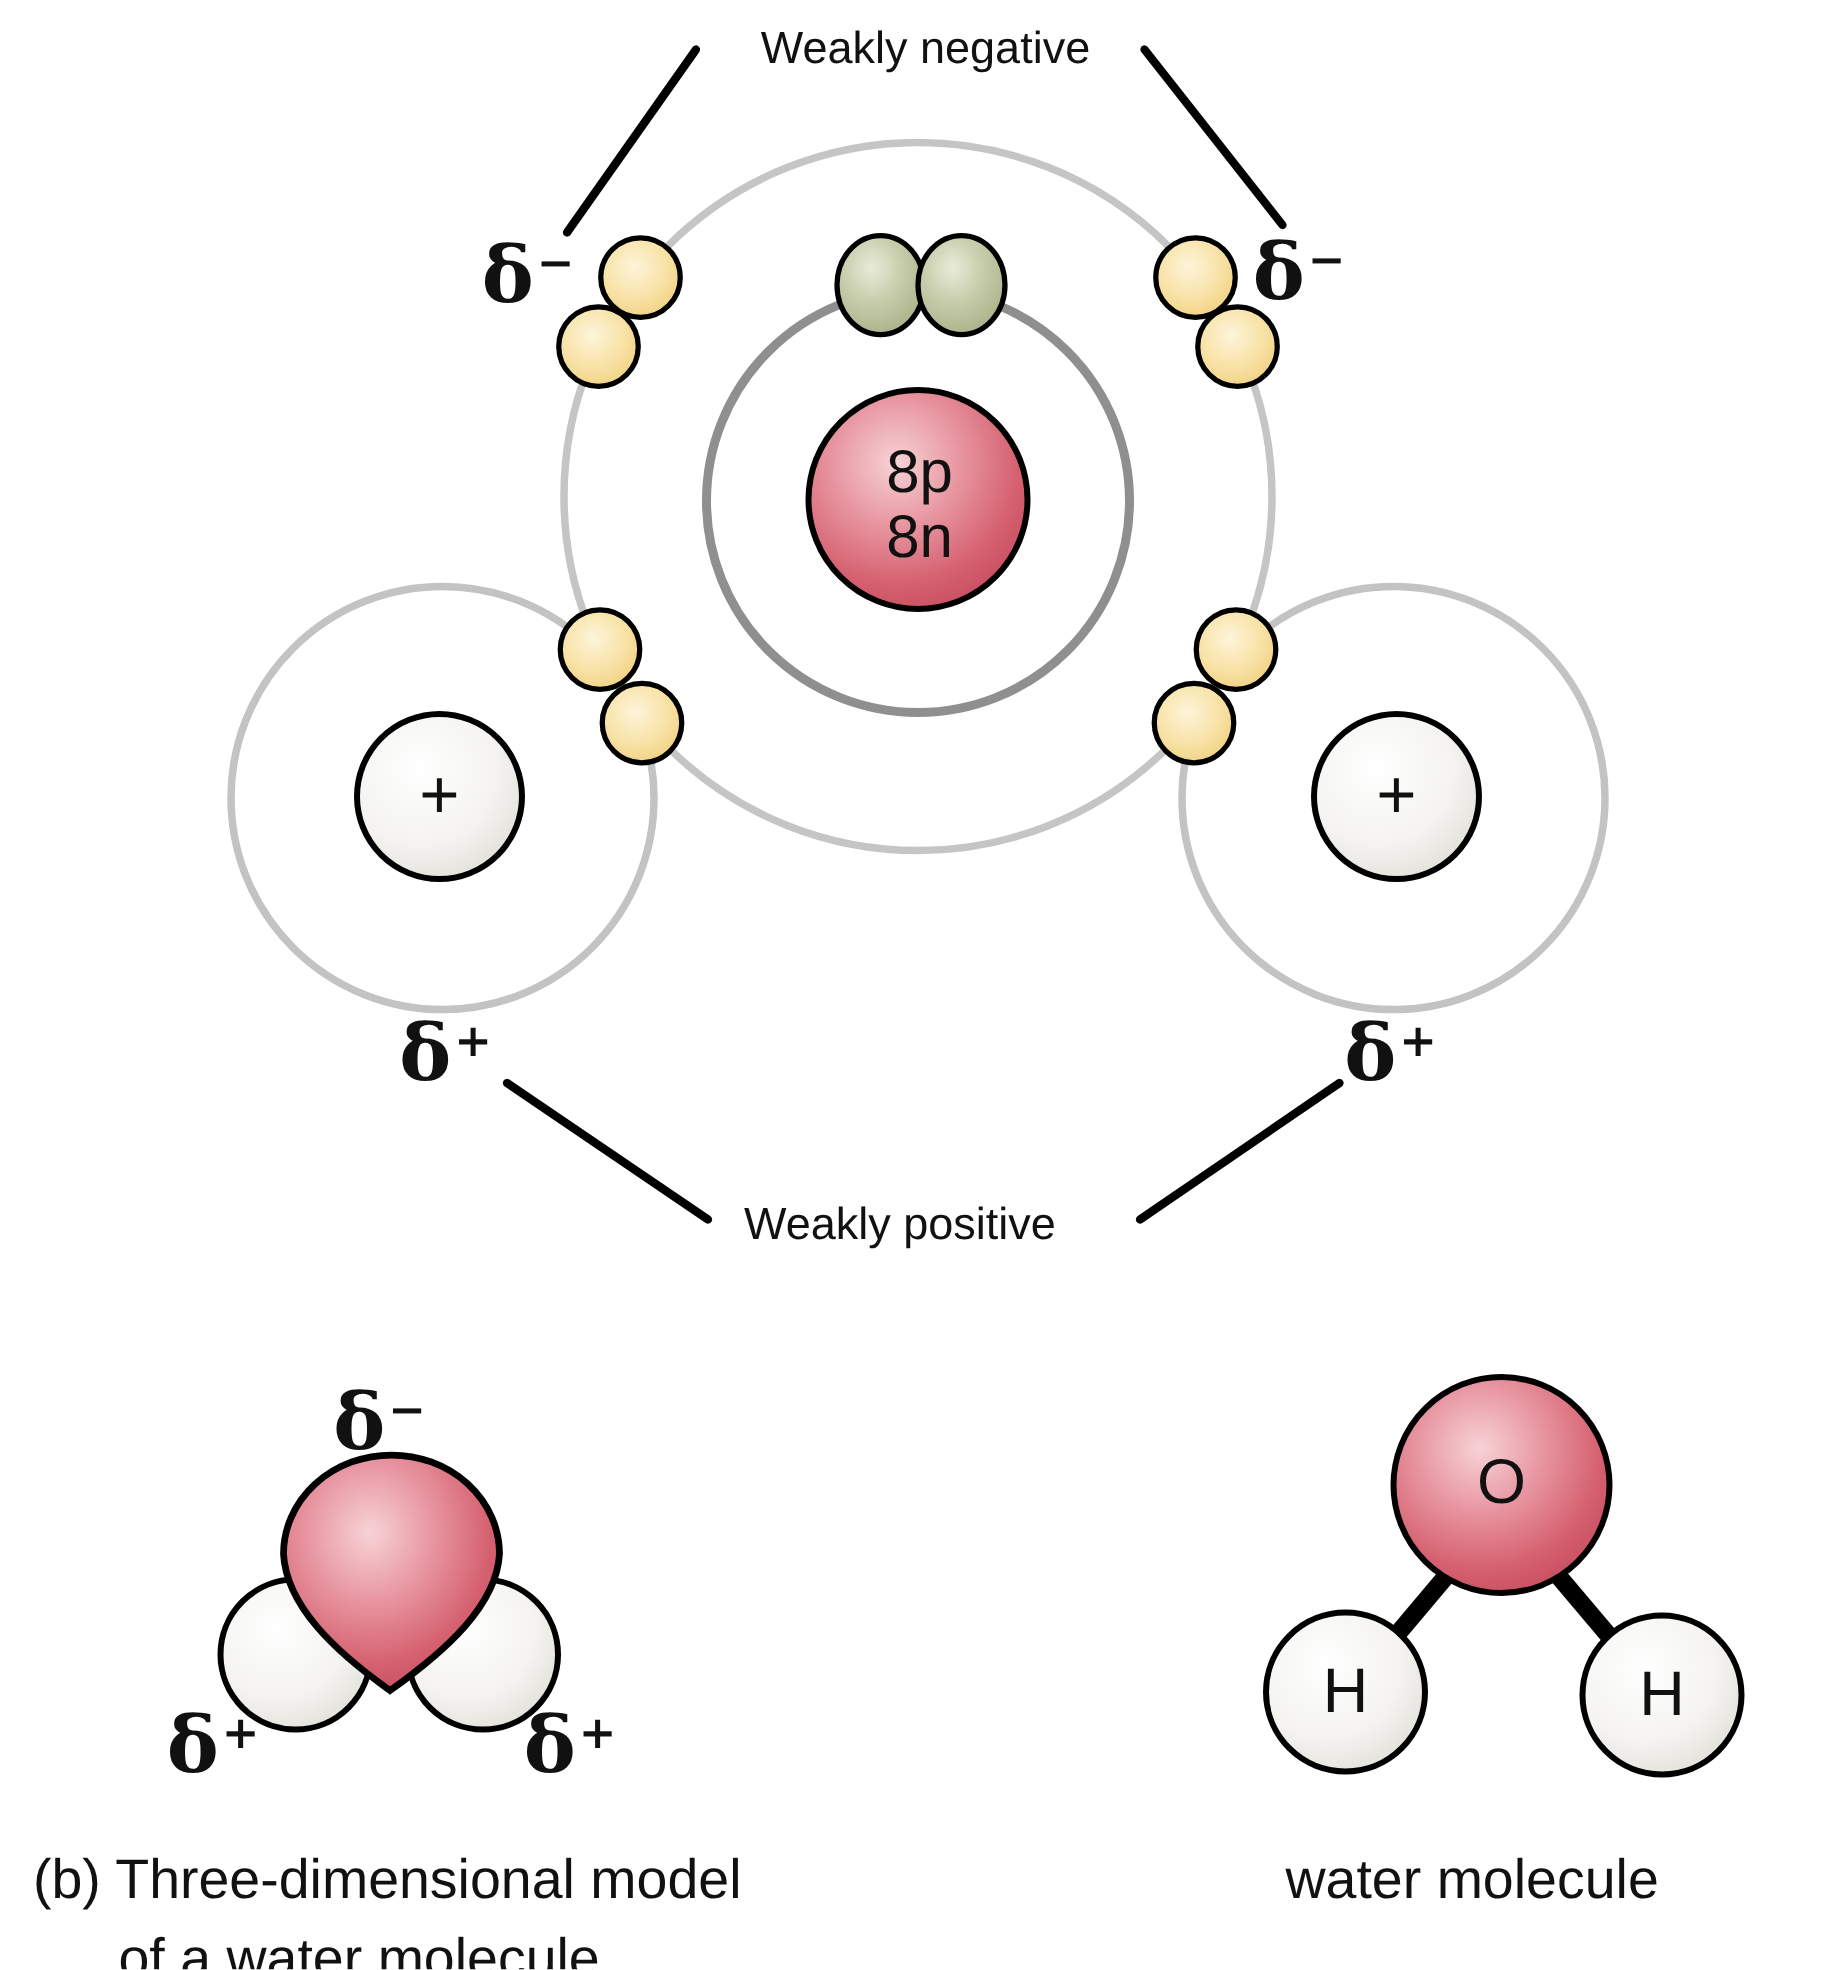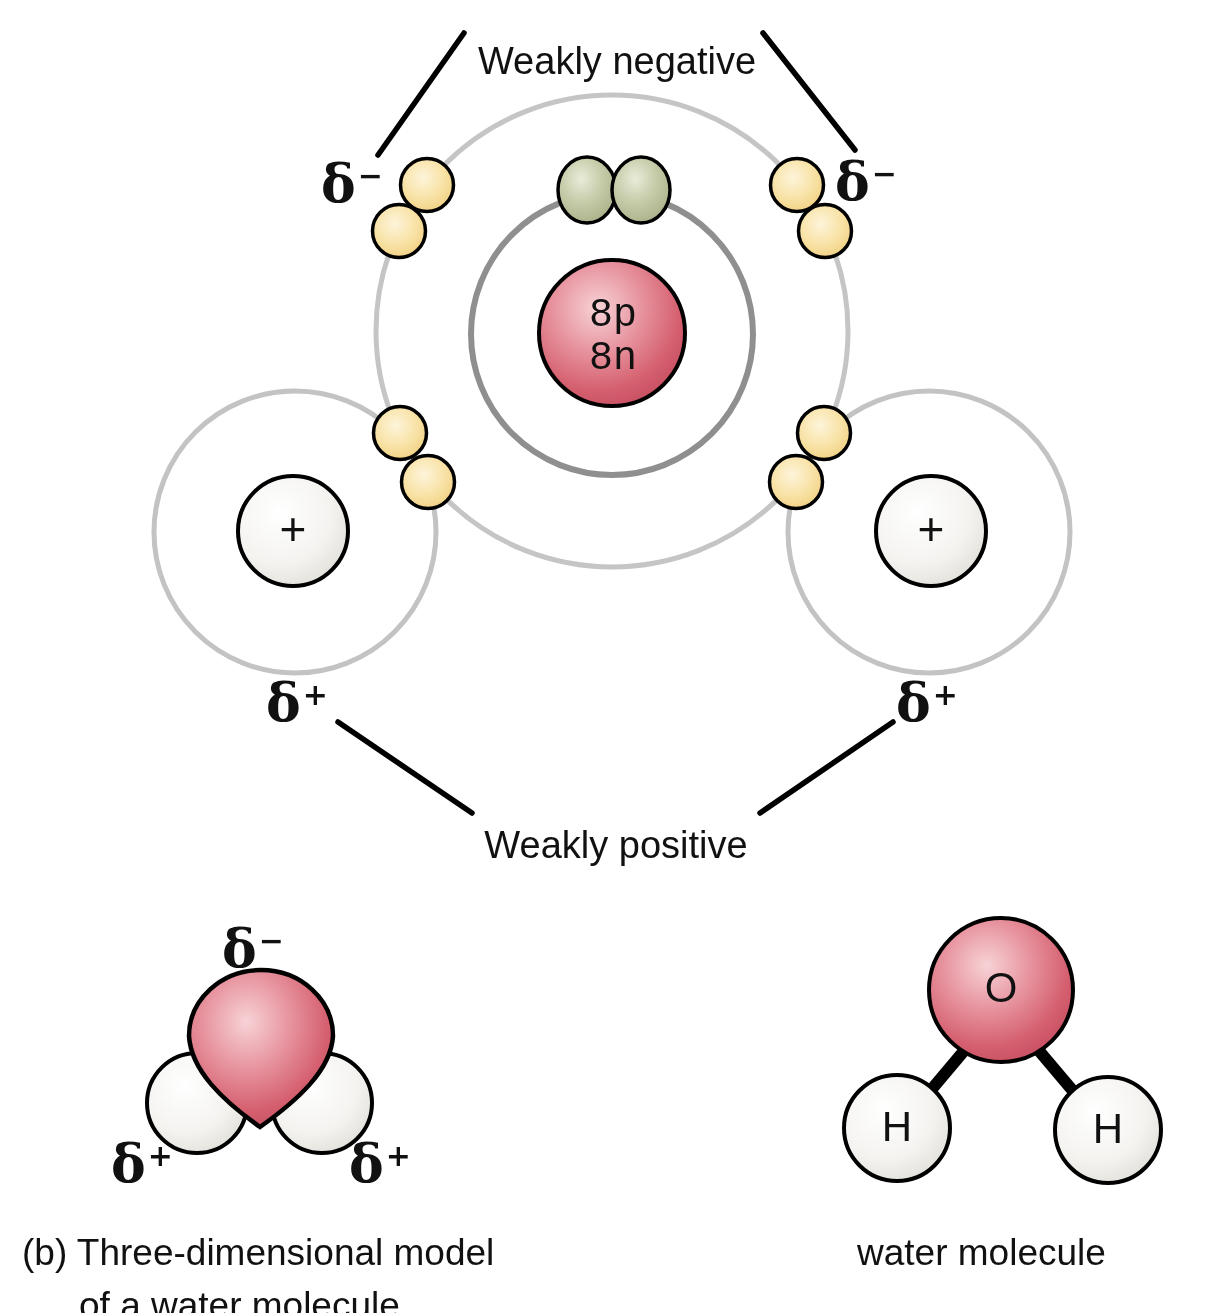--- a/index.html
+++ b/index.html
@@ -30,23 +30,23 @@
   .sphere-white{fill:url(#gradWhite);stroke:var(--outline-black);stroke-width:4px;}
   .electron-yellow{fill:url(#gradYellow);stroke:var(--outline-black);stroke-width:3.5px;}
   .electron-green{fill:url(#gradGreen);stroke:var(--outline-black);stroke-width:3.5px;}
 
   .lbl{
     position:absolute;
     transform:translate(-50%,-50%);
     white-space:nowrap;
     line-height:1;
   }
-  .ann-text{font-size:38px;margin-top:28px;}
+  .ann-text{font-size:30px;}
   .caption-a{font-size:37px;}
-  .nucleus-text{font-size:40px;line-height:43px;text-align:center;font-family:Liberation Mono, monospace;}
+  .nucleus-text{font-size:40px;line-height:43px;text-align:center;}
   .plus-core{font-size:46px;font-weight:400;}
   .atom-letter{font-size:42px;}
   .delta{
     font-family:"DejaVu Serif","Liberation Serif",serif;
     font-weight:bold;
     font-size:52px;
   }
   .delta .dsup{
     font-size:30px;
     font-family:"DejaVu Serif","Liberation Serif",serif;
@@ -145,21 +145,21 @@
       <span style="display:block">8n</span>
     </div>
 
   <div class="lbl plus-core" style="left:293px;top:529px">+</div>
   <div class="lbl plus-core" style="left:931px;top:529px">+</div>
 
   <div class="lbl delta" style="left:297px;top:703px"><span>δ</span><span class="dsup">+</span></div>
 
   <div class="lbl delta" style="left:927px;top:703px"><span>δ</span><span class="dsup">+</span></div>
 
-  <div class="lbl ann-text" style="left:616px;top:817px">Weakly positive</div>
+  <div class="lbl ann-text" style="left:600px;top:817px">Weakly positive</div>
 
 
   <div class="lbl delta" style="left:253px;top:949px"><span>δ</span><span class="dsup">−</span></div>
 
   <div class="lbl delta" style="left:142px;top:1164px"><span>δ</span><span class="dsup">+</span></div>
 
   <div class="lbl delta" style="left:380px;top:1164px"><span>δ</span><span class="dsup">+</span></div>
 
   <div class="caption-block" style="left:22px;top:1226px"><span>(b) Three-dimensional model</span><span class="line2">of a water molecule</span></div>
 

